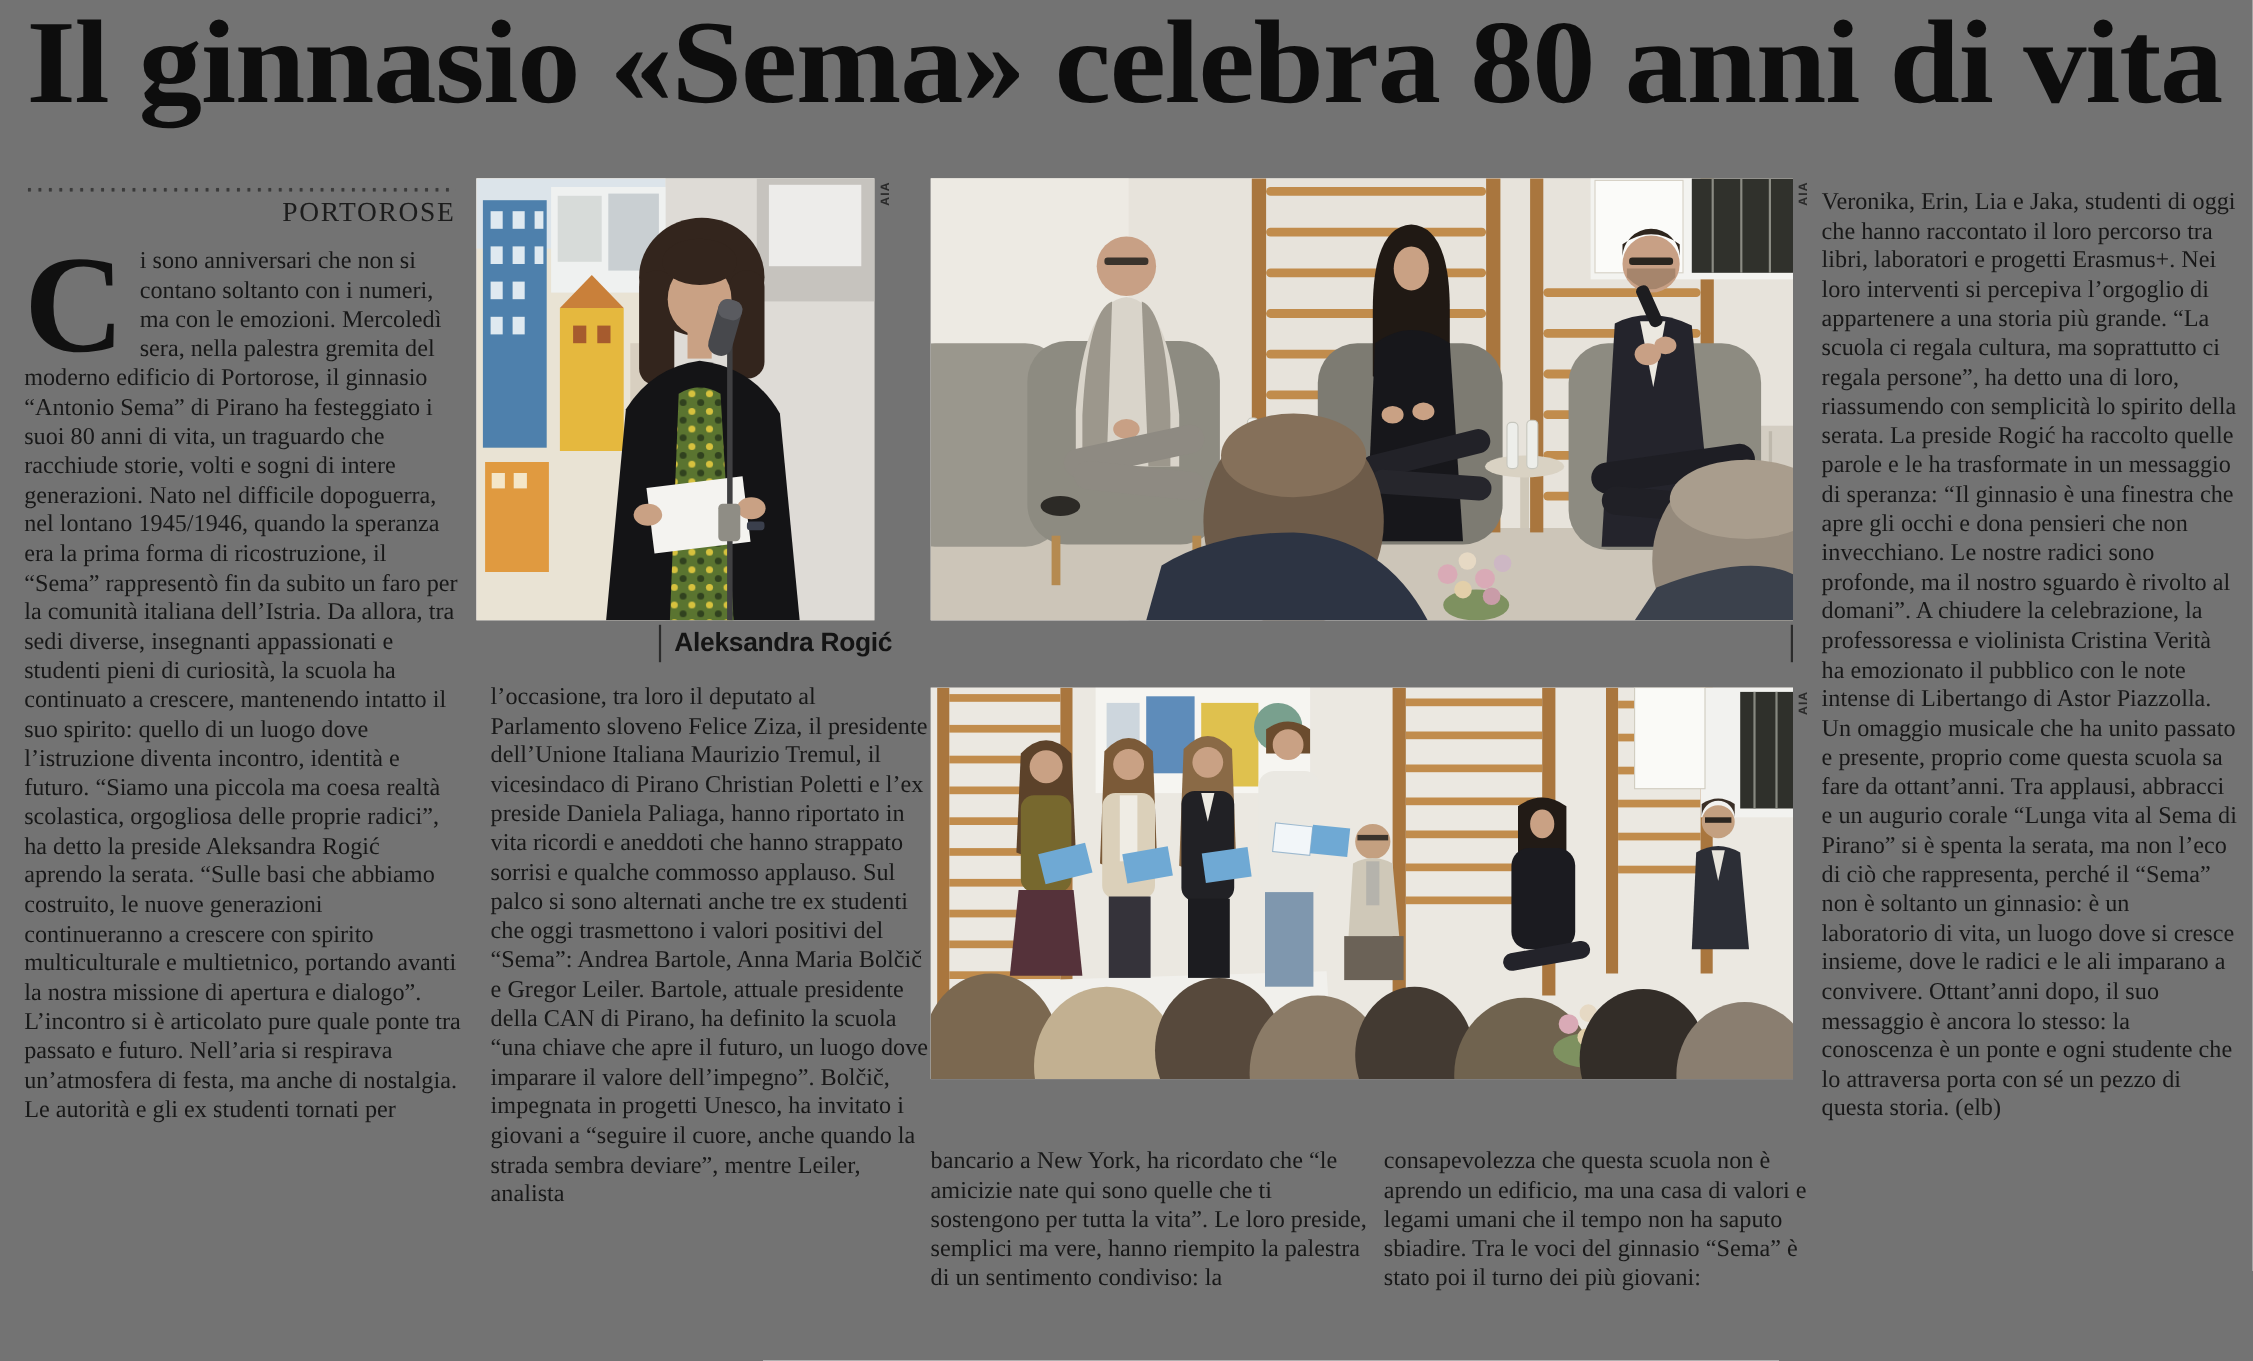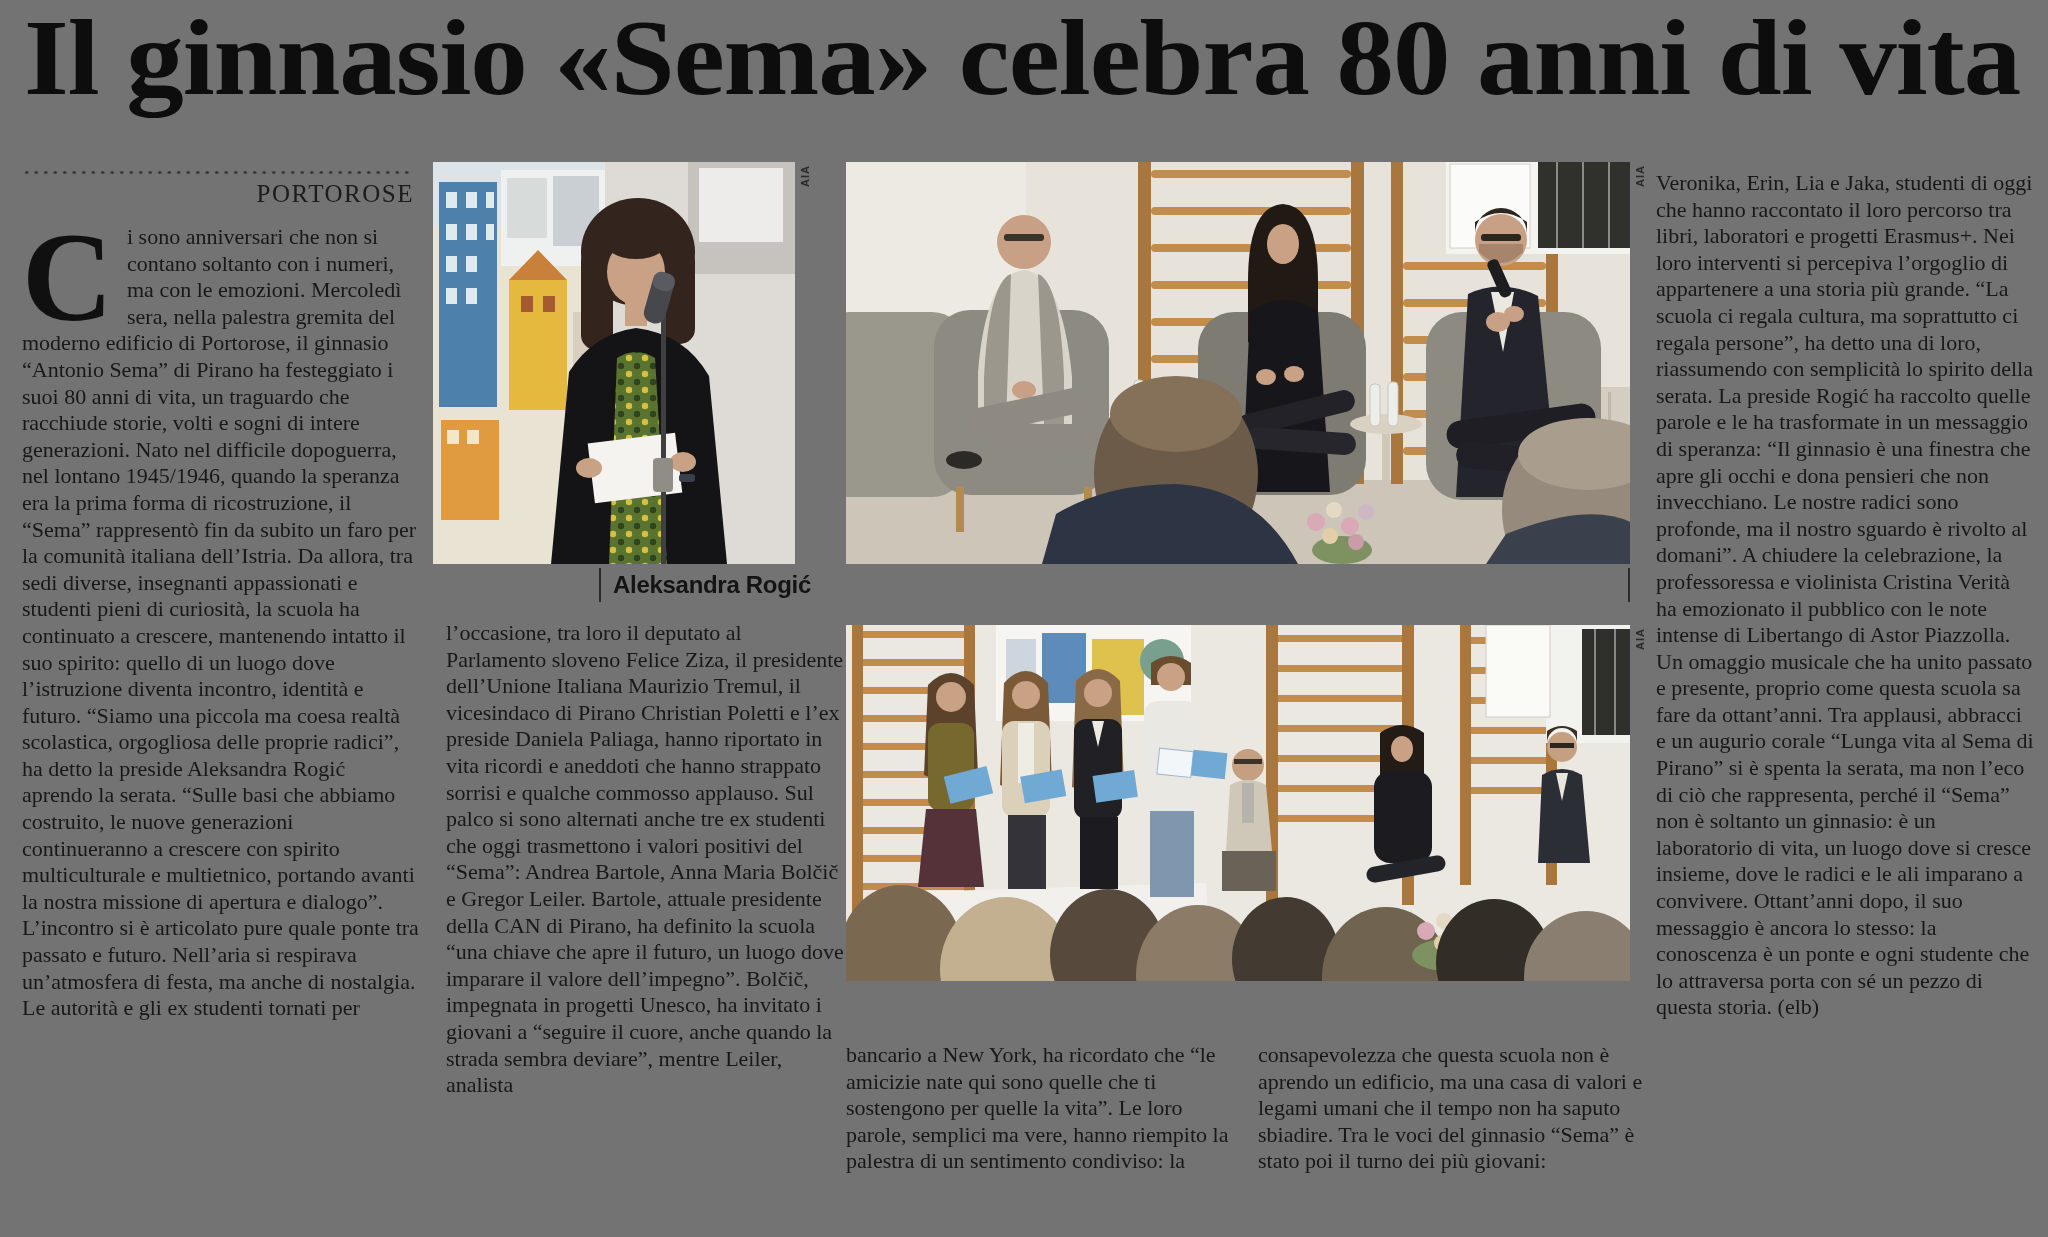--- a/index.html
+++ b/index.html
@@ -336,17 +336,17 @@
           <circle cx="598" cy="296" r="8" fill="#e6d9c4"></circle>
         <circle cx="614" cy="308" r="9" fill="#cdb7c4"></circle>
           <circle cx="596" cy="318" r="8" fill="#e2cfa9"></circle>
       </g>
       <ellipse cx="648" cy="338" rx="58" ry="64" fill="#332d28"></ellipse>
       <ellipse cx="740" cy="352" rx="62" ry="66" fill="#8a7e70"></ellipse>
     </svg>
   </figure>
   <span class="credit credit3">AIA</span>
 
-  <div class="bodycol col3">bancario a New York, ha ricordato che “le amicizie nate qui sono quelle che ti sostengono per quelle la vita”. Le loro parole, semplici ma vere, hanno riempito la palestra di un sentimento condiviso: la</div>
+  <div class="bodycol col3">bancario a New York, ha ricordato che “le amicizie nate qui sono quelle che ti sostengono per tutta la vita”. Le loro preside, semplici ma vere, hanno riempito la palestra di un sentimento condiviso: la</div>
   <div class="bodycol col4">consapevolezza che questa scuola non è aprendo un edificio, ma una casa di valori e legami umani che il tempo non ha saputo sbiadire. Tra le voci del ginnasio “Sema” è stato poi il turno dei più giovani:</div>
   <div class="bodycol col5">Veronika, Erin, Lia e Jaka, studenti di oggi che hanno raccontato il loro percorso tra libri, laboratori e progetti Erasmus+. Nei loro interventi si percepiva l’orgoglio di appartenere a una storia più grande. “La scuola ci regala cultura, ma soprattutto ci regala persone”, ha detto una di loro, riassumendo con semplicità lo spirito della serata. La preside Rogić ha raccolto quelle parole e le ha trasformate in un messaggio di speranza: “Il ginnasio è una finestra che apre gli occhi e dona pensieri che non invecchiano. Le nostre radici sono profonde, ma il nostro sguardo è rivolto al domani”. A chiudere la celebrazione, la professoressa e violinista Cristina Verità ha emozionato il pubblico con le note intense di Libertango di Astor Piazzolla. Un omaggio musicale che ha unito passato e presente, proprio come questa scuola sa fare da ottant’anni. Tra applausi, abbracci e un augurio corale “Lunga vita al Sema di Pirano” si è spenta la serata, ma non l’eco di ciò che rappresenta, perché il “Sema” non è soltanto un ginnasio: è un laboratorio di vita, un luogo dove si cresce insieme, dove le radici e le ali imparano a convivere. Ottant’anni dopo, il suo messaggio è ancora lo stesso: la conoscenza è un ponte e ogni studente che lo attraversa porta con sé un pezzo di questa storia. (elb)</div>
 
 </div>
 
 </body></html>

